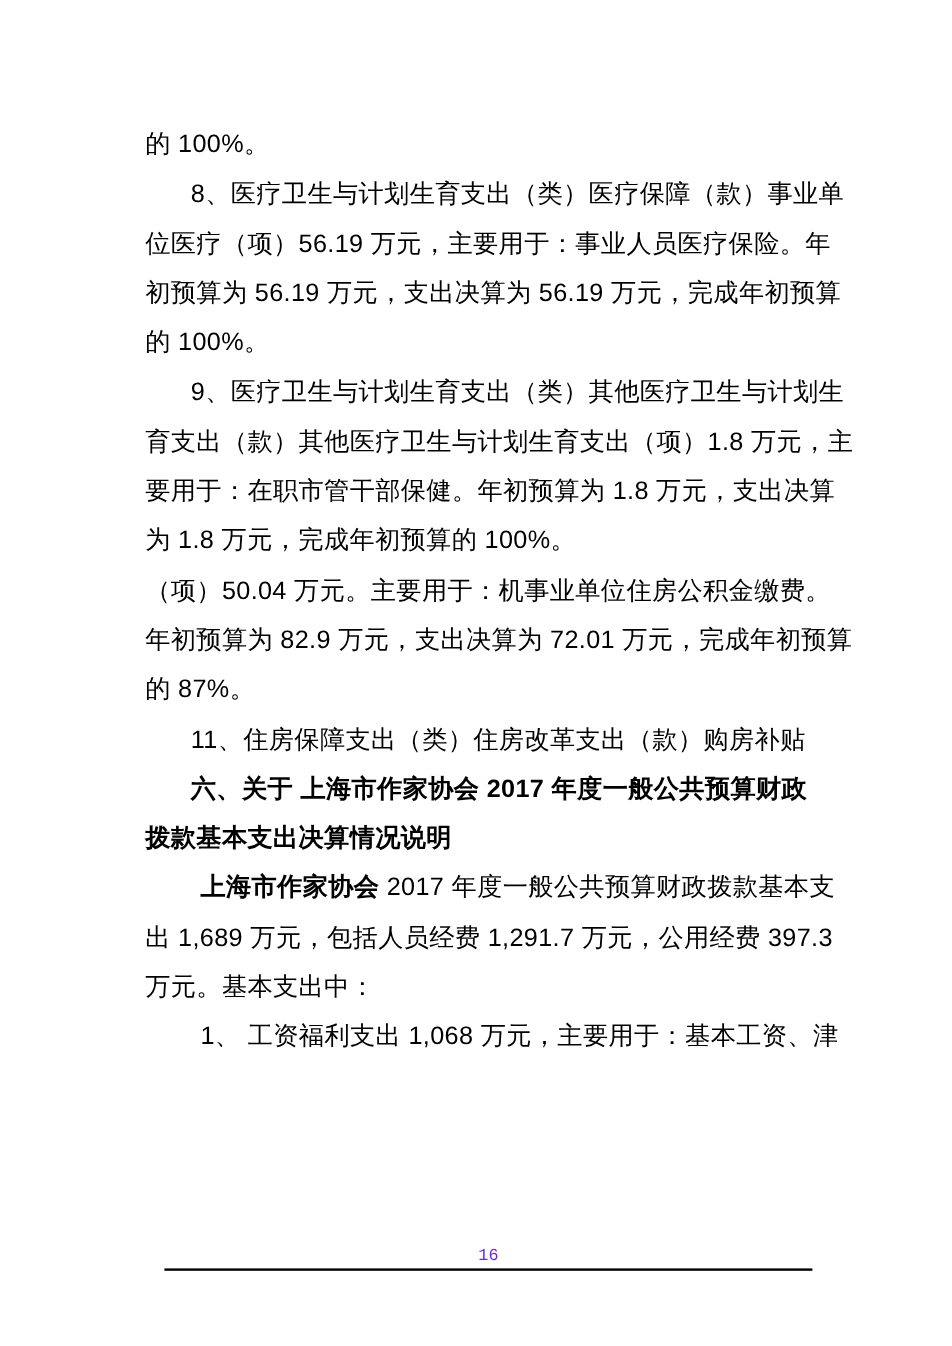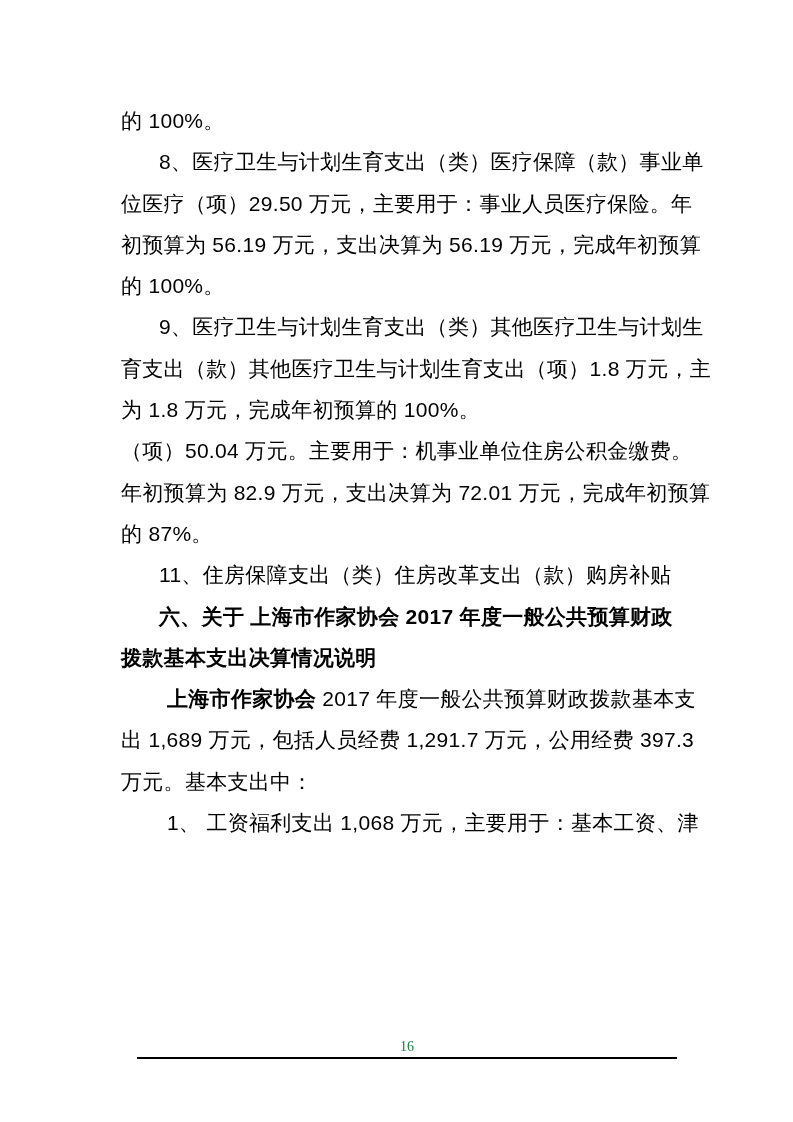--- a/index.html
+++ b/index.html
@@ -32,49 +32,50 @@
   .ind  { text-indent: 38px; }
   .ind2 { text-indent: 46px; text-align: right; }
   .b    { font-weight: bold; }
   .seg-b { font-weight: bold; }
   .footer-pagenum {
     position: absolute;
     top: 1039px;
     left: 137px;
     width: 540px;
     text-align: center;
-    font-family: Liberation Serif, serif;
+    font-family: Liberation Mono, monospace;
     font-size: 14px;
-    color: #15803d;
+    color: #6d28d9;
   }
   .footer-rule {
     position: absolute;
     top: 1057px;
     left: 137px;
     width: 540px;
     height: 0;
     border-top: 2px solid #000000;
   }
 </style>
 </head>
 <body>
 
 <div class="page">
 
   <div class="content">
 
     <div class="line"><span>的 100%。</span></div>
 
     <div class="line ind"><span>8、医疗卫生与计划生育支出（类）医疗保障（款）事业单</span></div>
-    <div class="line"><span>位医疗（项）29.50 万元，主要用于：事业人员医疗保险。年</span></div>
+    <div class="line"><span>位医疗（项）56.19 万元，主要用于：事业人员医疗保险。年</span></div>
     <div class="line"><span>初预算为 56.19 万元，支出决算为 56.19 万元，完成年初预算</span></div>
     <div class="line"><span>的 100%。</span></div>
 
     <div class="line ind"><span>9、医疗卫生与计划生育支出（类）其他医疗卫生与计划生</span></div>
     <div class="line"><span>育支出（款）其他医疗卫生与计划生育支出（项）1.8 万元，主</span></div>
+    <div class="line"><span>要用于：在职市管干部保健。年初预算为 1.8 万元，支出决算</span></div>
     <div class="line"><span>为 1.8 万元，完成年初预算的 100%。</span></div>
 
     <div class="line"><span>（项）50.04 万元。主要用于：机事业单位住房公积金缴费。</span></div>
     <div class="line"><span>年初预算为 82.9 万元，支出决算为 72.01 万元，完成年初预算</span></div>
     <div class="line"><span>的 87%。</span></div>
 
     <div class="line ind"><span>11、住房保障支出（类）住房改革支出（款）购房补贴</span></div>
 
     <div class="line ind b"><span>六、关于 上海市作家协会 2017 年度一般公共预算财政</span></div>
     <div class="line b"><span>拨款基本支出决算情况说明</span></div>

